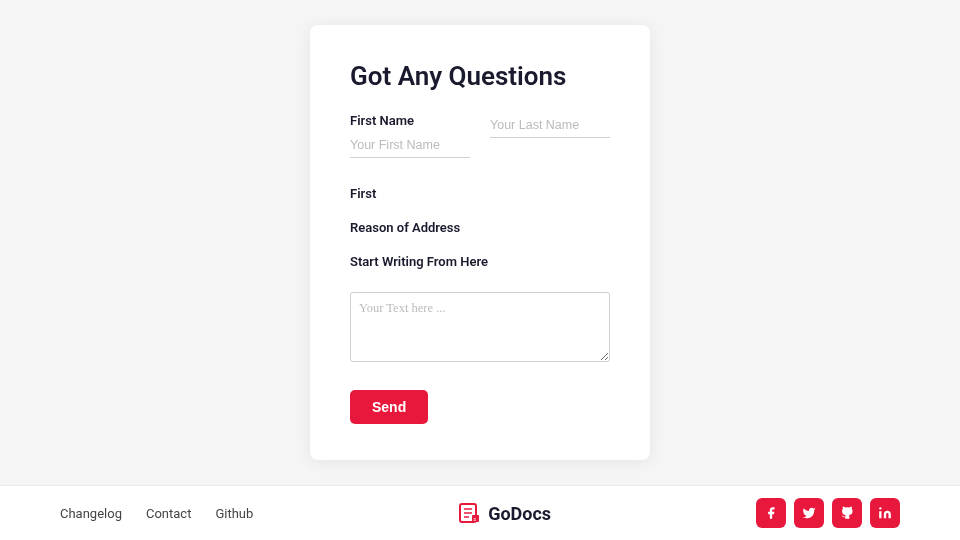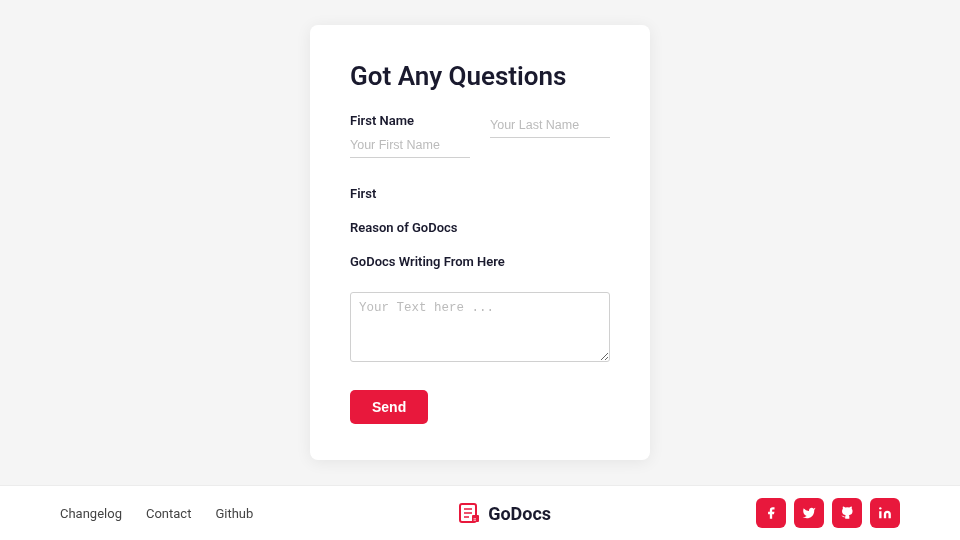--- a/index.html
+++ b/index.html
@@ -87,21 +87,21 @@
       border: 1px solid #d0d0d0;
       border-radius: 3px;
       padding: 8px;
       font-size: 12.5px;
       color: #0f172a;
       outline: none;
       background: transparent;
       width: 100%;
       height: 70px;
       resize: vertical;
-      font-family: Liberation Mono, monospace;
+      font-family: Liberation Serif, serif;
       margin-top: 18px;
     }
 
     .form-textarea::placeholder {
       color: #bbb;
       font-size: 12.5px;
     }
 
     .send-button {
       background-color: #e8183c;
@@ -185,25 +185,25 @@
       <div class="form-group half">
         <input class="form-input" type="text" placeholder="Your Last Name" style="">
       </div>
     </div>
 
     <div class="form-group">
       <label class="form-label">First</label>
     </div>
 
     <div class="form-group">
-      <label class="form-label">Reason of GoDocs</label>
+      <label class="form-label">Reason of Address</label>
     </div>
 
     <div class="form-group">
-      <label class="form-label">GoDocs Writing From Here</label>
+      <label class="form-label">Start Writing From Here</label>
       <textarea class="form-textarea" placeholder="Your Text here ..." style=""></textarea>
     </div>
 
     <button class="send-button">Send</button>
   </div>
 </div>
 
 <footer>
   <nav class="footer-links">
     <a class="footer-link">Changelog</a>

